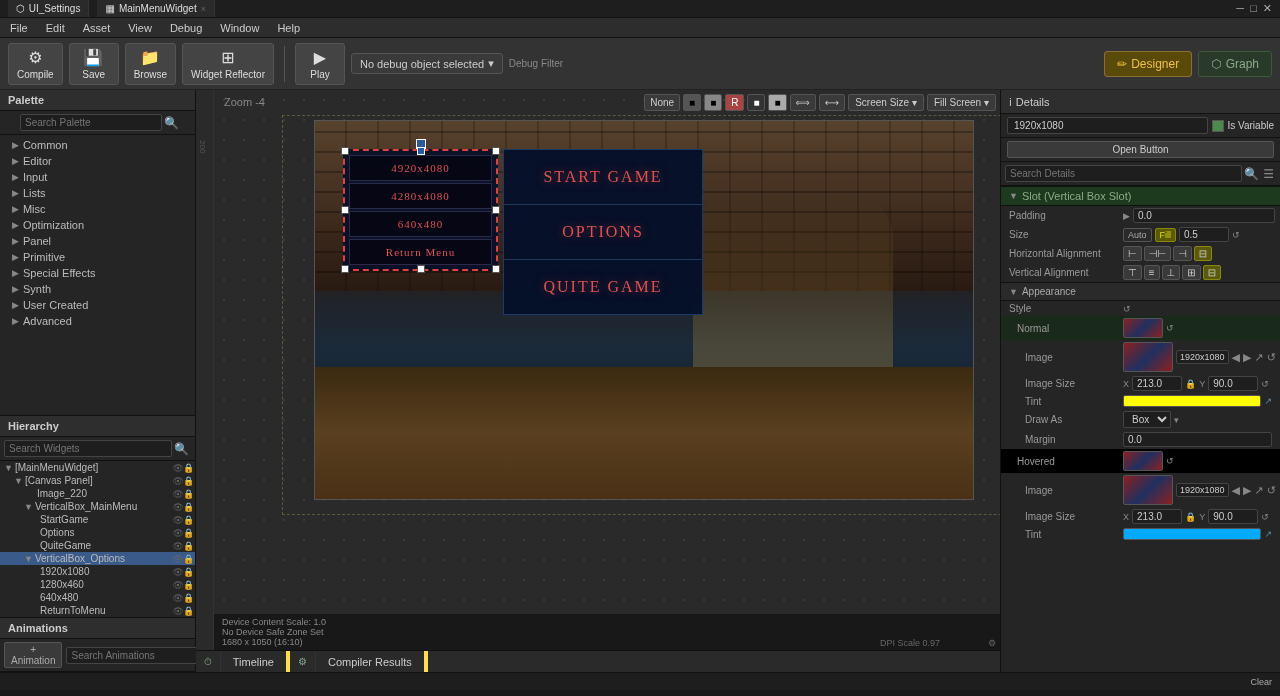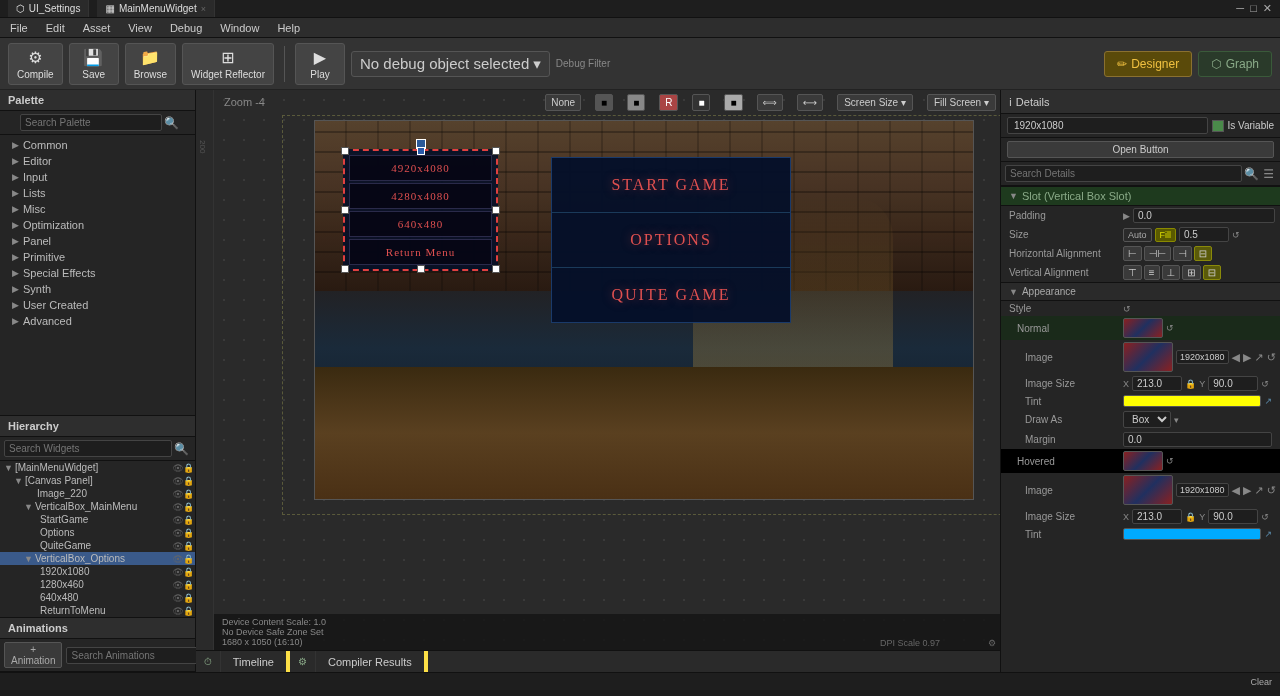--- a/index.html
+++ b/index.html
@@ -7,21 +7,21 @@
 
     
     .menu-bar { height: 20px; background: #2d2d2d; display: flex; align-items: center; padding: 0 6px; gap: 10px; border-bottom: 1px solid #111; }
     .menu-item { color: #ccc; font-size: 11px; cursor: pointer; padding: 0 4px; }
 
     
     .toolbar { height: 52px; background: #333; display: flex; align-items: center; padding: 0 8px; gap: 6px; border-bottom: 1px solid #222; }
     .toolbar-btn { background: #444; border: 1px solid #555; border-radius: 3px; padding: 4px 8px; color: #ddd; cursor: pointer; display: flex; flex-direction: column; align-items: center; font-size: 10px; min-width: 50px; }
     .toolbar-btn .icon { font-size: 16px; margin-bottom: 2px; }
     .toolbar-sep { width: 1px; height: 36px; background: #555; margin: 0 4px; }
-    .debug-filter { background: #3a3a3a; border: 1px solid #555; border-radius: 3px; padding: 3px 8px; color: #ccc; font-size: 15px; display: flex; align-items: center; gap: 4px; cursor: pointer; }
+    .debug-filter { background: #3a3a3a; border: 1px solid #555; border-radius: 3px; padding: 3px 8px; color: #ccc; font-size: 11px; display: flex; align-items: center; gap: 4px; cursor: pointer; }
     .designer-btn { background: #5a4a0a; border: 1px solid #8a7030; border-radius: 3px; padding: 5px 12px; color: #f0c040; font-size: 12px; cursor: pointer; display: flex; align-items: center; gap: 4px; margin-left: auto; }
     .graph-btn { background: #2a3a2a; border: 1px solid #3a5a3a; border-radius: 3px; padding: 5px 12px; color: #8aaa88; font-size: 12px; cursor: pointer; display: flex; align-items: center; gap: 4px; }
 
     
     .main-layout { display: flex; height: calc(696px - 20px - 20px - 52px - 22px); }
 
     
     .left-panel { width: 196px; background: #252525; border-right: 1px solid #111; display: flex; flex-direction: column; }
     .panel-header { background: #2e2e2e; padding: 4px 8px; font-size: 11px; color: #ccc; border-bottom: 1px solid #111; font-weight: bold; }
     .search-bar { display: flex; align-items: center; padding: 3px 20px; border-bottom: 1px solid #111; }
@@ -45,21 +45,21 @@
 
     
     .animations-section { border-top: 1px solid #111; }
 
     
     .center-area { flex: 1; display: flex; flex-direction: column; background: #1e1e1e; }
     .canvas-area { flex: 1; position: relative; overflow: hidden; background: #2a2a2a; background-image: radial-gradient(circle, #3a3a3a 1px, transparent 1px); background-size: 20px 20px; }
     .zoom-label { position: absolute; top: 6px; left: 10px; color: #888; font-size: 11px; z-index: 10; }
 
     
-    .canvas-controls { position: absolute; top: 4px; right: 4px; display: flex; gap: 14px; align-items: center; z-index: 10; }
+    .canvas-controls { position: absolute; top: 4px; right: 4px; display: flex; gap: 3px; align-items: center; z-index: 10; }
     .ctrl-btn { background: #3a3a3a; border: 1px solid #555; border-radius: 2px; padding: 2px 5px; color: #ccc; font-size: 10px; cursor: pointer; }
     .ctrl-dropdown { background: #3a3a3a; border: 1px solid #555; border-radius: 2px; padding: 2px 6px; color: #ccc; font-size: 10px; cursor: pointer; }
 
     
     .game-preview { position: absolute; top: 30px; left: 100px; width: 660px; height: 380px; background: #1a1a2a; border: 1px solid #555; overflow: hidden; }
 
     
     .canvas-bottom { position: absolute; bottom: 0; left: 0; right: 0; background: rgba(20,20,20,0.8); padding: 3px 8px; font-size: 9px; color: #888; }
 
     
@@ -391,21 +391,21 @@
                 <span>4280x4080</span>
               </div>
               <div style="background:rgba(5,5,20,0.9); border:1px solid #2a2a4a; padding:6px 4px; text-align:center; color:#e05050; font-size:11px; font-family:serif; letter-spacing:1px; margin-bottom:2px;">
                 <span>640x480</span>
               </div>
               <div style="background:rgba(5,5,20,0.9); border:1px solid #2a2a4a; padding:6px 4px; text-align:center; color:#e05050; font-size:11px; font-family:serif; letter-spacing:1px;">
                 <span>Return Menu</span>
               </div>
             </div>
 
-            <div style="position:absolute; top:36px; left:188px; width:240px; background:rgba(5,20,50,0.75); border:1px solid #1a3a6a;margin-left:48px;">
+            <div style="position:absolute; top:28px; left:188px; width:200px; background:rgba(5,20,50,0.75); border:1px solid #1a3a6a;">
               <div style="flex:1; background:rgba(5,15,40,0.85); border-bottom:1px solid #1a3a5a; padding:18px 10px; text-align:center; color:#e05050; font-size:16px; font-family:serif; letter-spacing:2px; text-shadow:0 0 10px rgba(224,80,80,0.5); cursor:pointer; display:flex; align-items:center; justify-content:center;">
                 <span>START GAME</span>
               </div>
               <div style="background:rgba(5,15,40,0.85); border-bottom:1px solid #1a3a5a; padding:18px 10px; text-align:center; color:#e05050; font-size:16px; font-family:serif; letter-spacing:2px; text-shadow:0 0 10px rgba(224,80,80,0.5); cursor:pointer;">
                 <span>OPTIONS</span>
               </div>
               <div style="background:rgba(5,15,40,0.85); padding:18px 10px; text-align:center; color:#e05050; font-size:16px; font-family:serif; letter-spacing:2px; text-shadow:0 0 10px rgba(224,80,80,0.5); cursor:pointer;">
                 <span>QUITE GAME</span>
               </div>
             </div>

